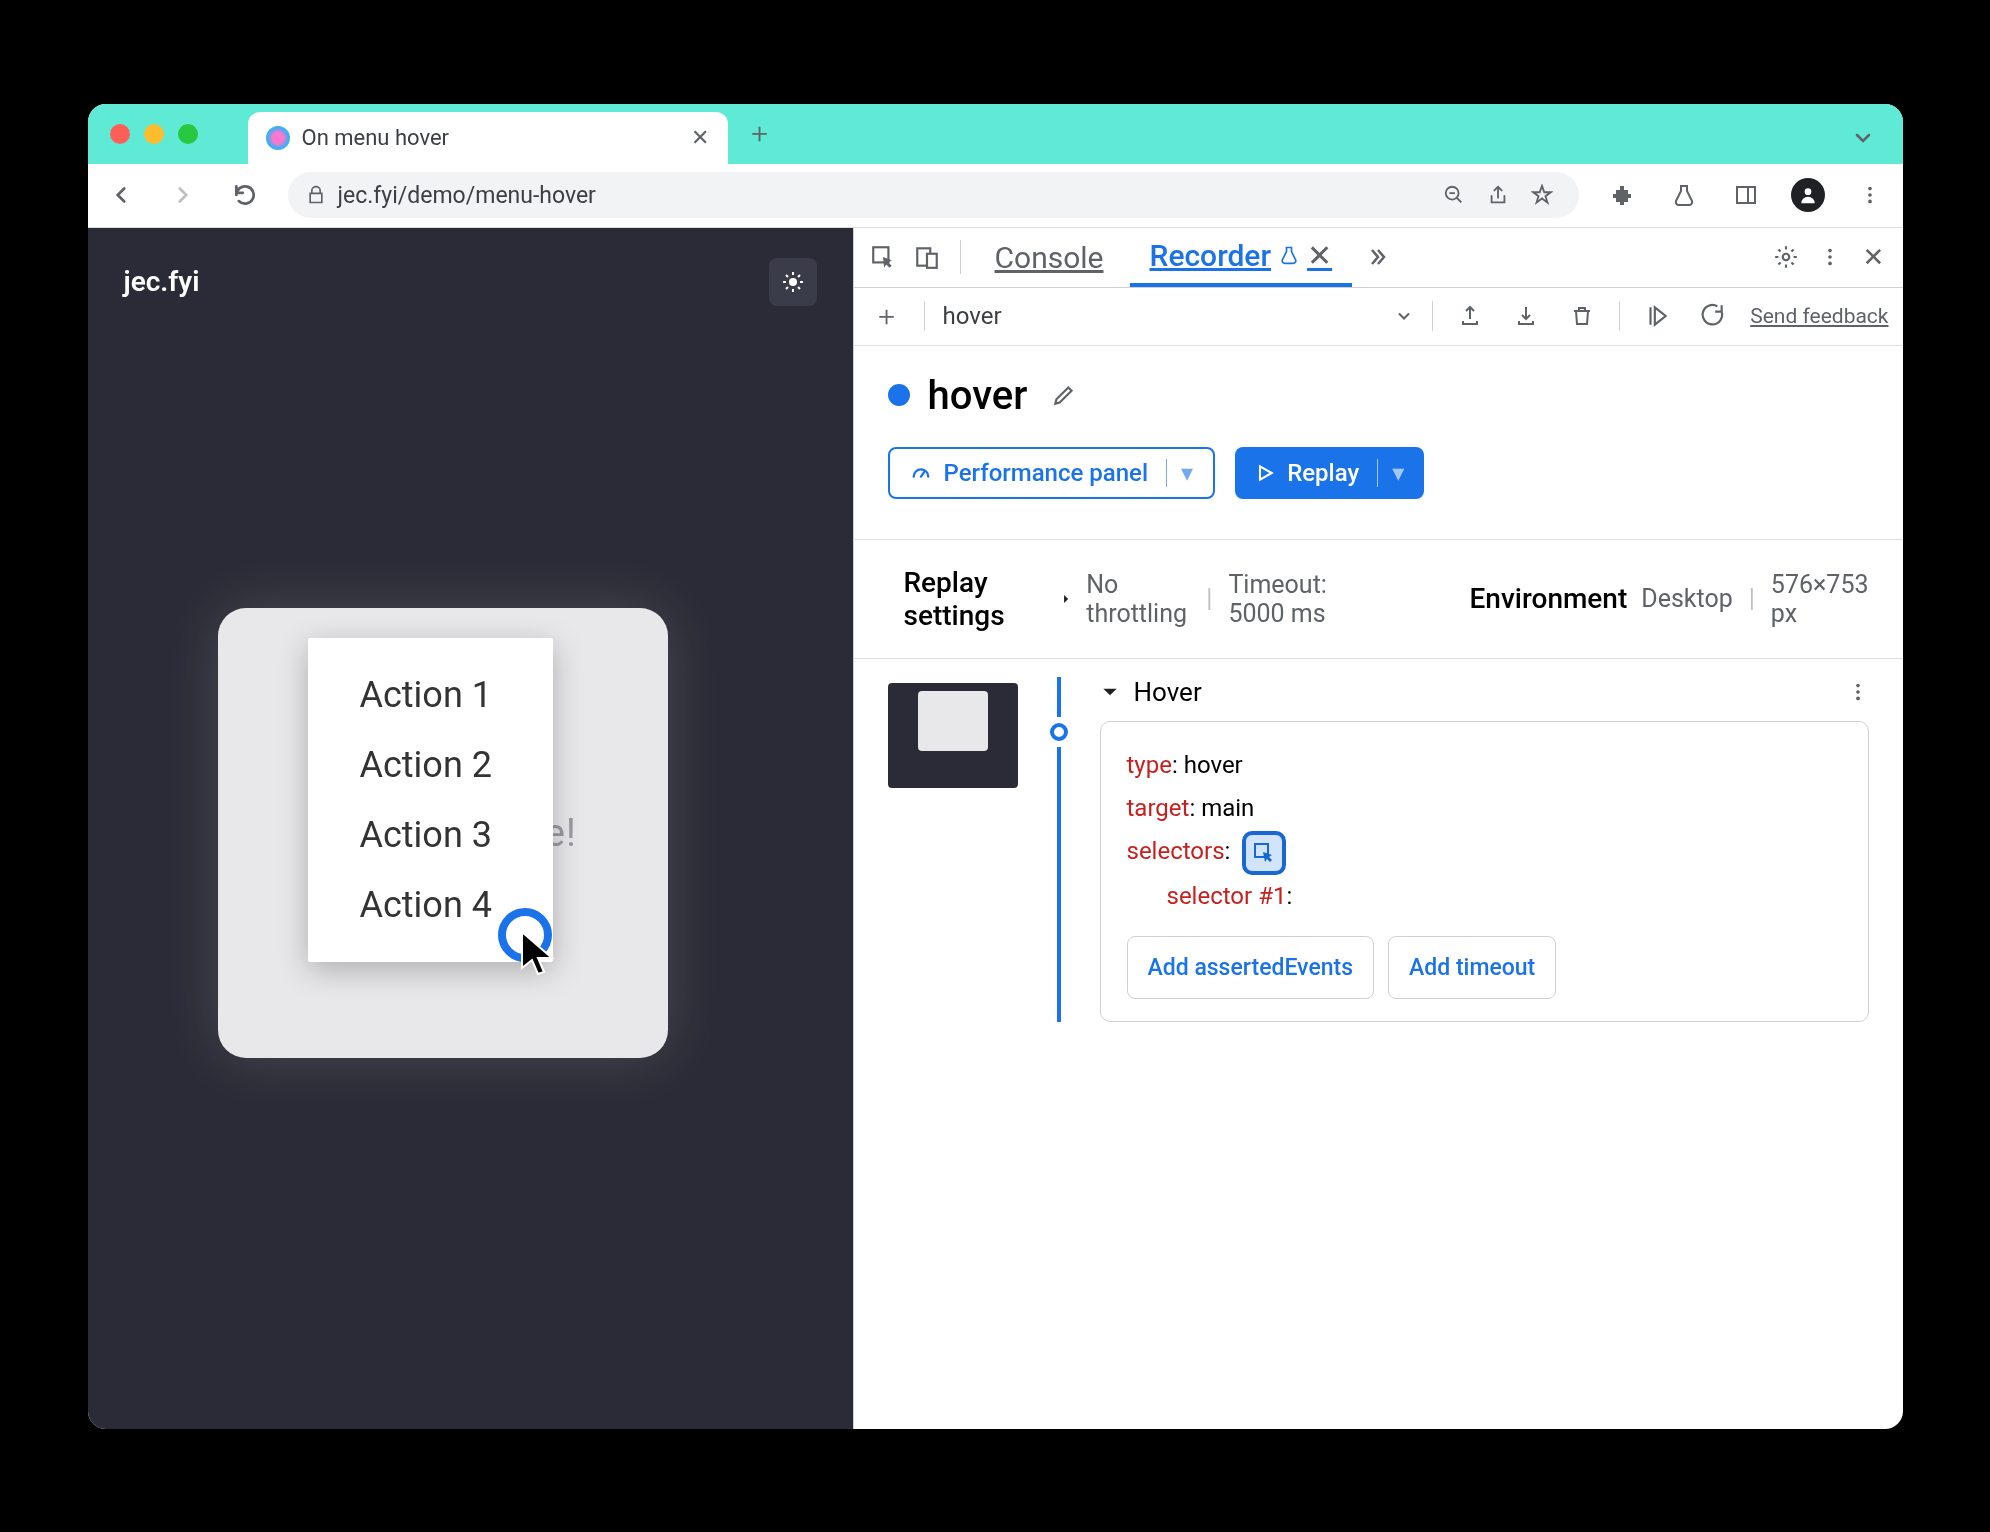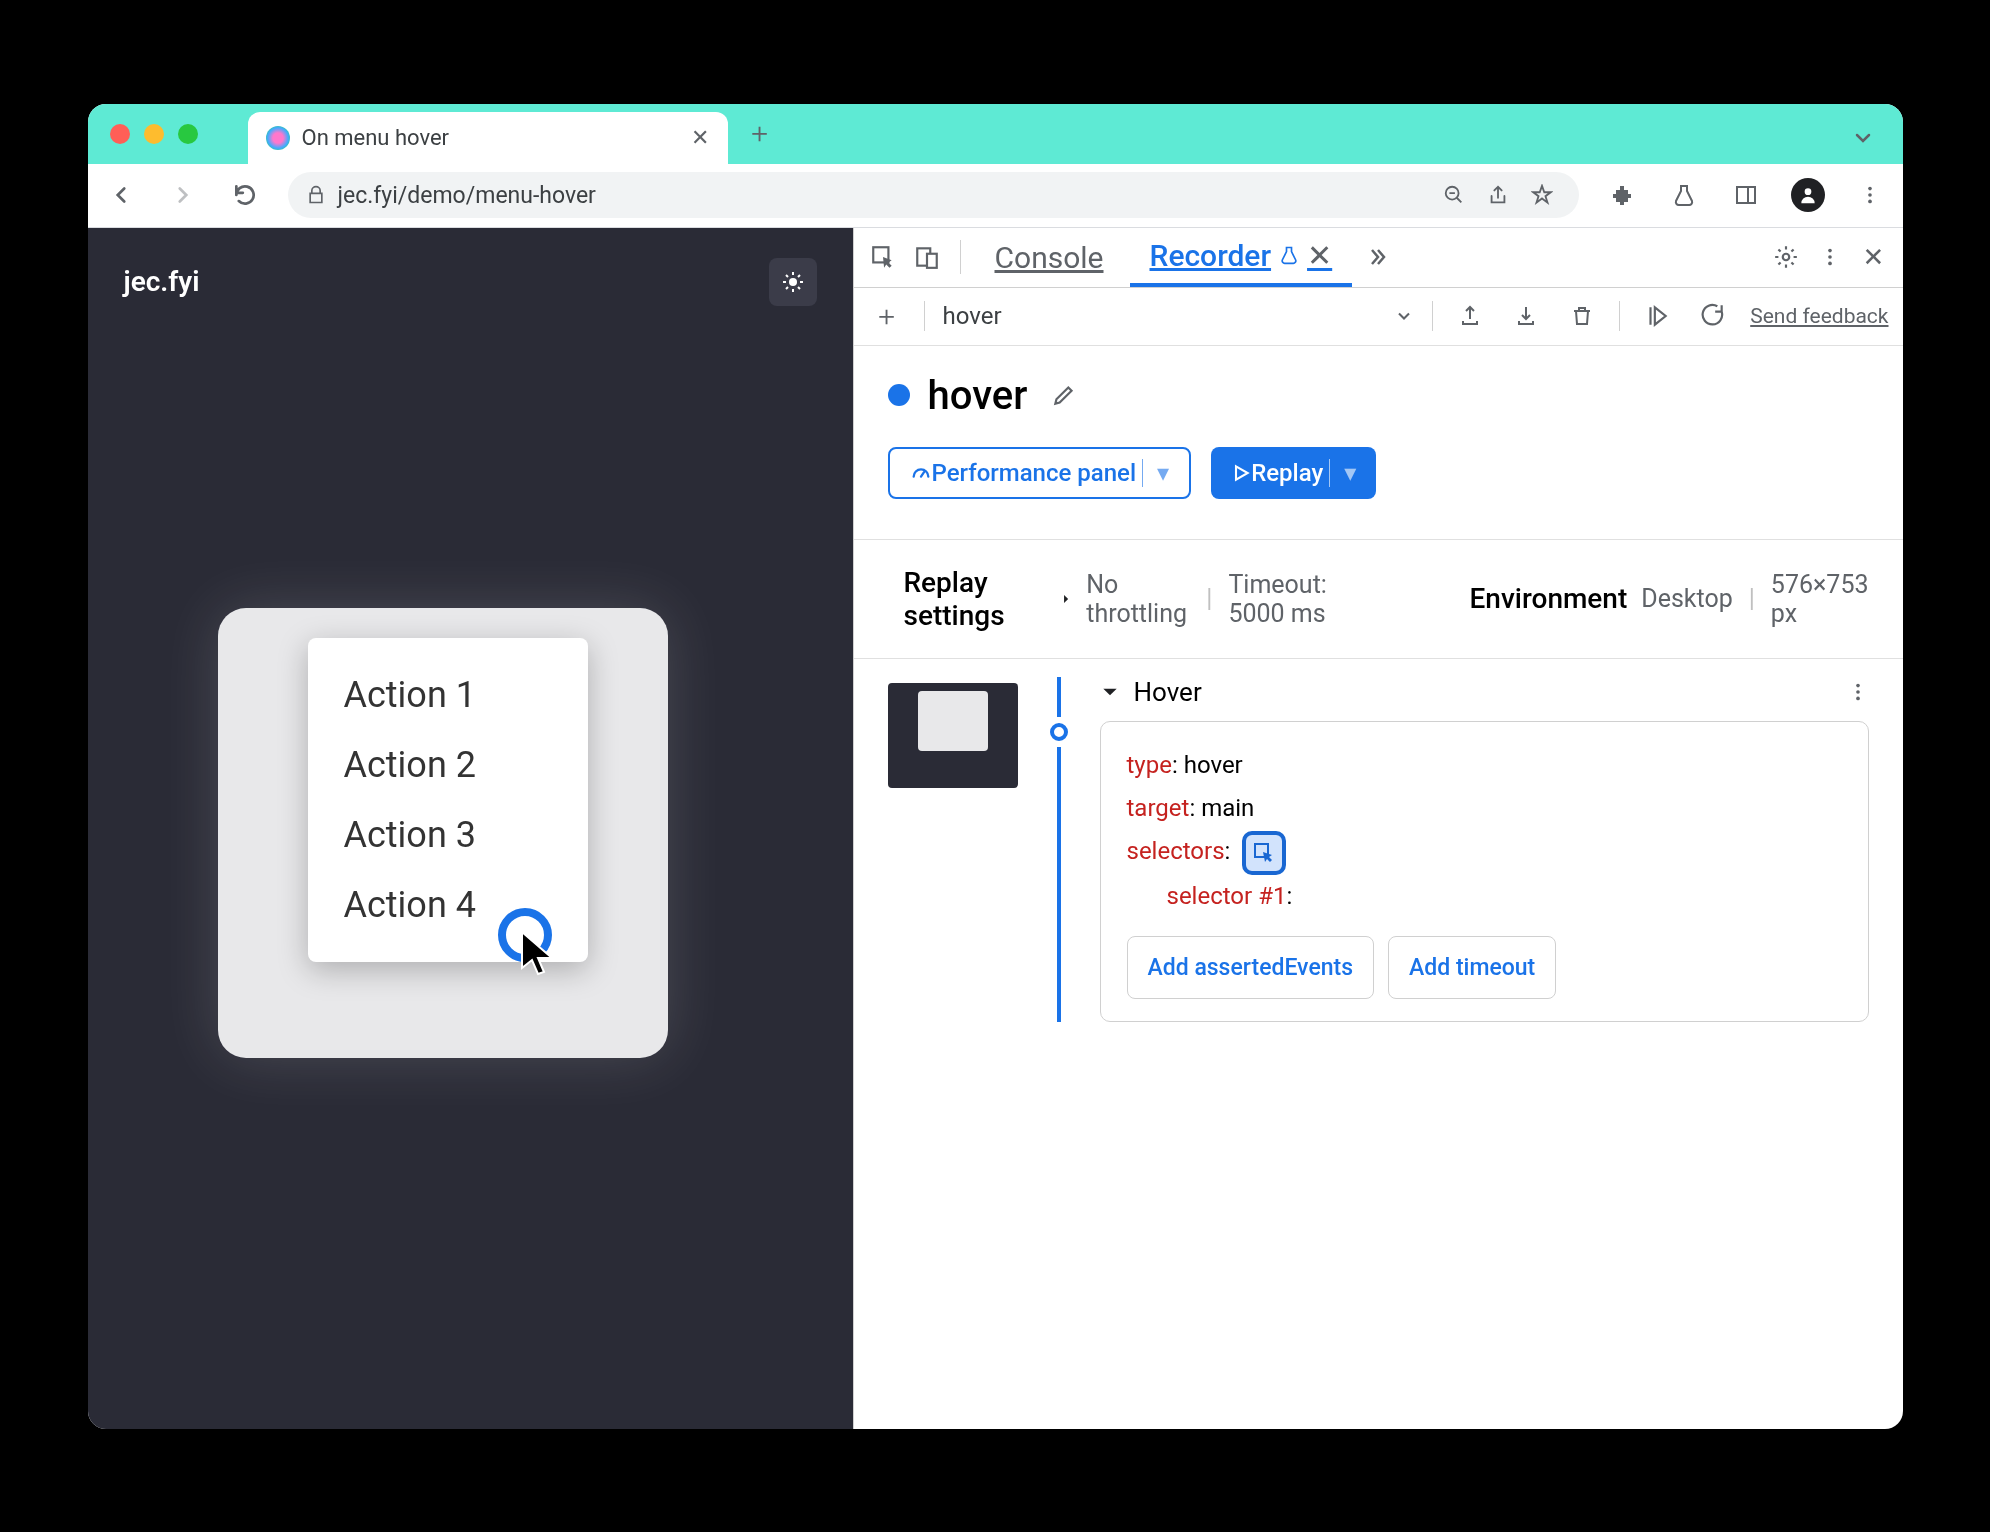--- a/index.html
+++ b/index.html
@@ -25,39 +25,39 @@
   .avatar{width:34px;height:34px;border-radius:50%;background:#202124;display:flex;align-items:center;justify-content:center;color:#fff;}
   
   .content{flex:1;display:flex;overflow:hidden;}
   
   .page{width:765px;background:#2a2b36;color:#fff;position:relative;}
   .page-hdr{display:flex;justify-content:space-between;align-items:center;padding:30px 36px;}
   .page-title{font-size:28px;font-weight:600;}
   .theme-btn{width:48px;height:48px;background:#3b3c49;border-radius:8px;display:flex;align-items:center;justify-content:center;color:#fff;}
   .card{position:absolute;top:380px;left:130px;width:450px;height:450px;background:#e8e8ea;border-radius:28px;box-shadow:0 0 60px rgba(255,255,255,.15);display:flex;align-items:center;justify-content:center;}
   .card-txt{font-size:38px;color:#9a9aa5;letter-spacing:1px;}
-  .dropdown{position:absolute;top:30px;left:90px;width:280px;background:#fff;border-radius:8px;box-shadow:0 8px 30px rgba(0,0,0,.25);padding:22px 0;}
+  .dropdown{position:absolute;top:30px;left:90px;width:245px;background:#fff;border-radius:2px;box-shadow:0 8px 30px rgba(0,0,0,.25);padding:22px 16px;}
   .dd-item{font-size:36px;color:#333;padding:14px 36px;cursor:pointer;}
   .cursor-ring{position:absolute;width:54px;height:54px;border:8px solid #1a73e8;border-radius:50%;top:300px;left:280px;}
   .cursor-arrow{position:absolute;top:322px;left:302px;}
   
   .devtools{flex:1;display:flex;flex-direction:column;border-left:1px solid #d0d0d0;}
   .dt-tabs{height:60px;display:flex;align-items:center;padding:0 10px;gap:6px;border-bottom:1px solid #d0d0d0;}
   .dt-tabbtn{padding:0 20px;height:60px;display:flex;align-items:center;gap:8px;font-size:30px;color:#5f6368;text-decoration:underline;}
   .dt-tabbtn.active{color:#1a73e8;border-bottom:4px solid #1a73e8;font-weight:500;}
   .dt-tabs .sp{flex:1;}
   .dt-sub{height:58px;display:flex;align-items:center;padding:0 14px;gap:18px;border-bottom:1px solid #e0e0e0;}
   .dt-sub .name{font-size:24px;color:#3c4043;flex:1;}
   .sendfb{font-size:21px;color:#5f6368;text-decoration:underline;margin-left:auto;}
   .dt-body{flex:1;overflow:auto;padding:26px 34px;}
   .rec-title{display:flex;align-items:center;gap:18px;margin-bottom:28px;}
   .rec-dot{width:22px;height:22px;border-radius:50%;background:#1a73e8;}
   .rec-name{font-size:40px;font-weight:500;}
   .btnrow{display:flex;gap:20px;margin-bottom:40px;}
-  .pill{display:flex;align-items:center;gap:0;height:52px;padding:0 20px;border-radius:8px;font-size:24px;font-weight:500;}
+  .pill{display:flex;align-items:center;gap:12px;height:52px;padding:0 20px;border-radius:8px;font-size:24px;font-weight:500;}
   .pill.outline{border:2px solid #1a73e8;color:#1a73e8;background:#fff;}
   .pill.solid{background:#1a73e8;color:#fff;}
   .pill .chev{border-left:1px solid currentColor;padding-left:14px;margin-left:6px;opacity:.6;}
   .settings-row{display:flex;gap:90px;border-top:1px solid #e0e0e0;border-bottom:1px solid #e0e0e0;padding:26px 0;margin:0 -34px;padding-left:50px;padding-right:34px;}
   .settings-col{display:flex;flex-direction:row;gap:14px;}
   .settings-hd{font-size:28px;font-weight:500;display:flex;align-items:center;gap:10px;}
   .settings-vals{font-size:25px;color:#5f6368;display:flex;gap:16px;align-items:center;}
   .settings-vals .div{color:#c0c0c0;}
   .timeline{display:flex;gap:26px;margin-top:18px;}
   .thumb{width:130px;height:105px;background:#2a2b36;border-radius:4px;position:relative;margin-top:6px;}

